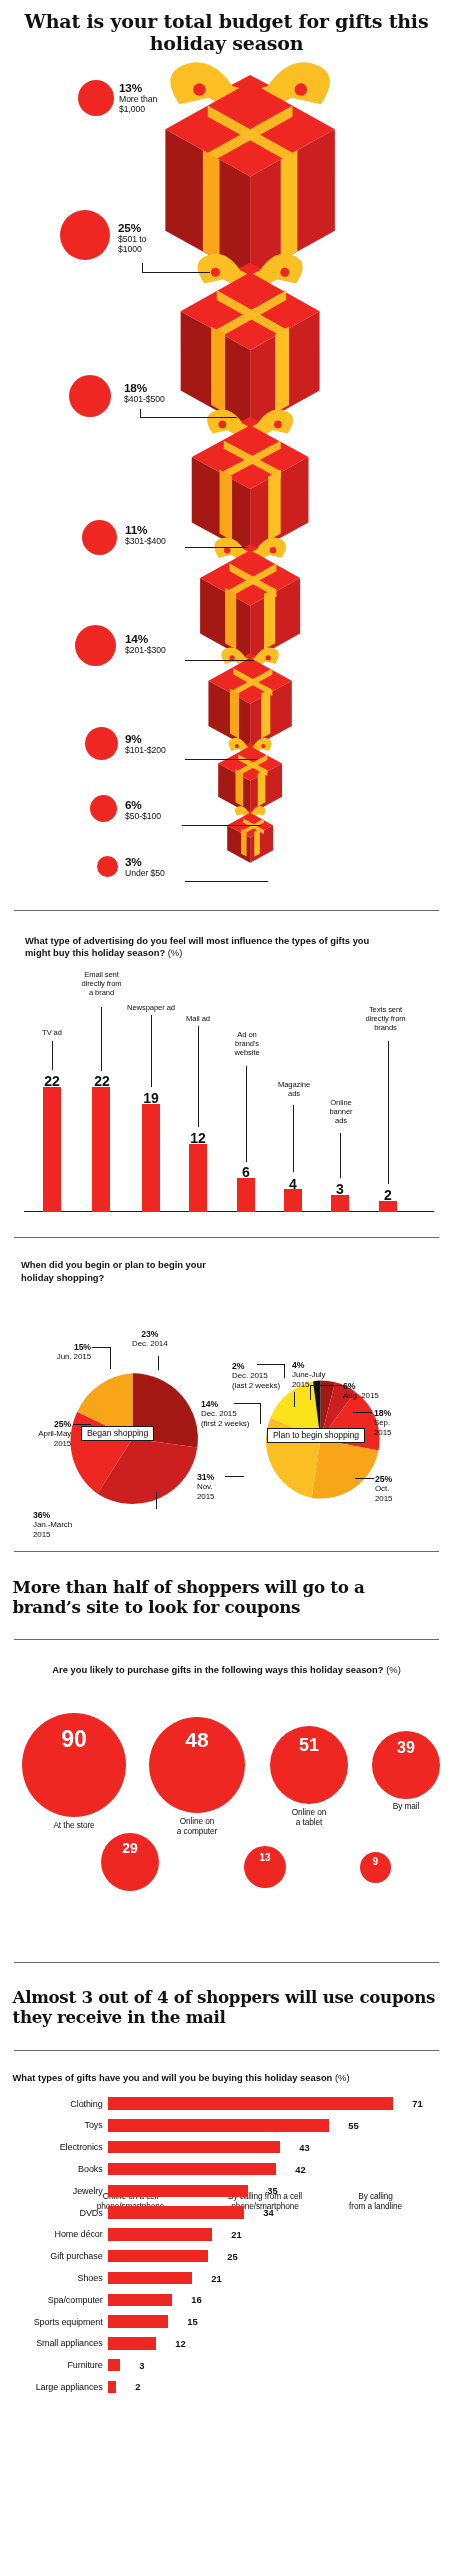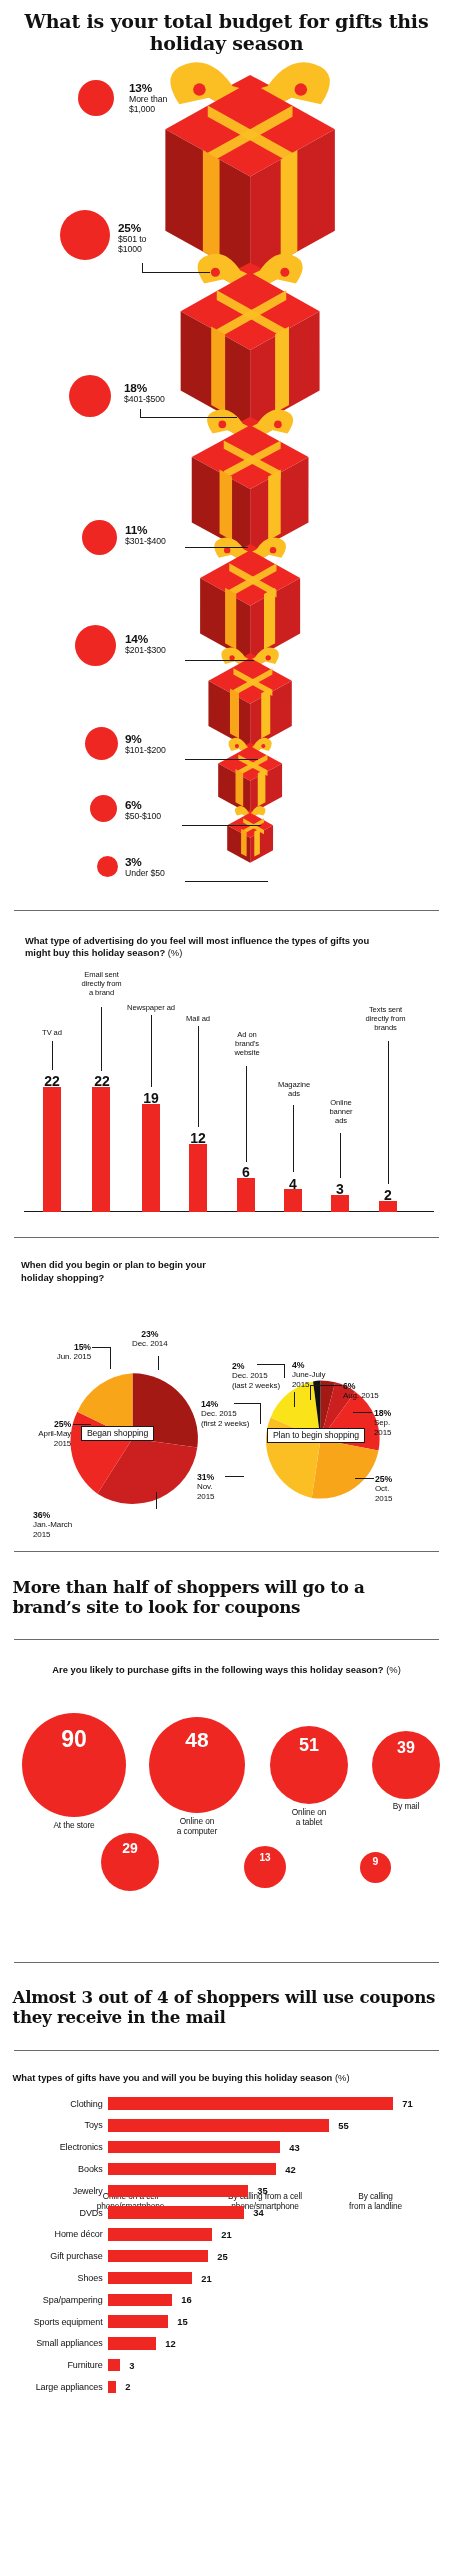--- a/index.html
+++ b/index.html
@@ -155,21 +155,21 @@
     width: 104px;
     text-align: right;
     padding-right: 5.6px;
     font-size: 9px;
     letter-spacing: -0.1px;
   }
   .hbar { height: 12.5px; background: #ee2722; }
   .hval {
     font-weight: bold;
     font-size: 9.4px;
-    padding-left: 9px;
+    padding-left: 19px;
   }
 </style>
 </head>
 <body>
 
 <div class="section" id="budget-section">
 
   <div class="headline" id="budget-title">What is your total budget for gifts this holiday season</div>
 
   <svg class="giftwrap" viewBox="0 0 652 1310">
@@ -289,21 +289,21 @@
       <path d="M327 1188 L360 1206 L360 1242 L327 1224 Z" fill="#a51914"></path>
       <path d="M393 1188 L360 1206 L360 1242 L393 1224 Z" fill="#cc2020"></path>
       <path d="M350 1178 L380 1195 L380 1201 L350 1184 Z" fill="#fbbf24" opacity="0.95"></path>
       <path d="M380 1178 L350 1195 L350 1201 L380 1184 Z" fill="#fbbf24" opacity="0.95"></path>
       <path d="M347 1193 L355 1197 L355 1233 L347 1229 Z" fill="#f9a51a"></path>
       <path d="M366 1197 L374 1193 L374 1229 L366 1233 Z" fill="#fbbf24"></path>
     </g>
   </svg>
 
   <div class="bubble" style="left:78px; top:80px; width:36px; height:36px;"></div>
-  <div class="stat" style="left:129px; top:82px;">
+  <div class="stat" style="left:119px; top:82px;">
     <span class="pctnum">13%</span>
     <span class="range">More than</span>
     <span class="range">$1,000</span>
   </div>
 
   <div class="bubble" style="left:60px; top:210px; width:50px; height:50px;"></div>
   <div class="stat" style="left:118px; top:222px;">
     <span class="pctnum">25%</span>
     <span class="range">$501 to</span>
     <span class="range">$1000</span>
@@ -607,21 +607,21 @@
       <div class="hlab">Gift purchase</div>
       <div class="hbar" style="width: 100px;"></div>
       <div class="hval">25</div>
     </div>
     <div class="hrow">
       <div class="hlab">Shoes</div>
       <div class="hbar" style="width: 84px;"></div>
       <div class="hval">21</div>
     </div>
     <div class="hrow">
-      <div class="hlab">Spa/pampering</div>
+      <div class="hlab">Spa/computer</div>
       <div class="hbar" style="width: 64px;"></div>
       <div class="hval">16</div>
     </div>
     <div class="hrow">
       <div class="hlab">Sports equipment</div>
       <div class="hbar" style="width: 60px;"></div>
       <div class="hval">15</div>
     </div>
     <div class="hrow">
       <div class="hlab">Small appliances</div>

